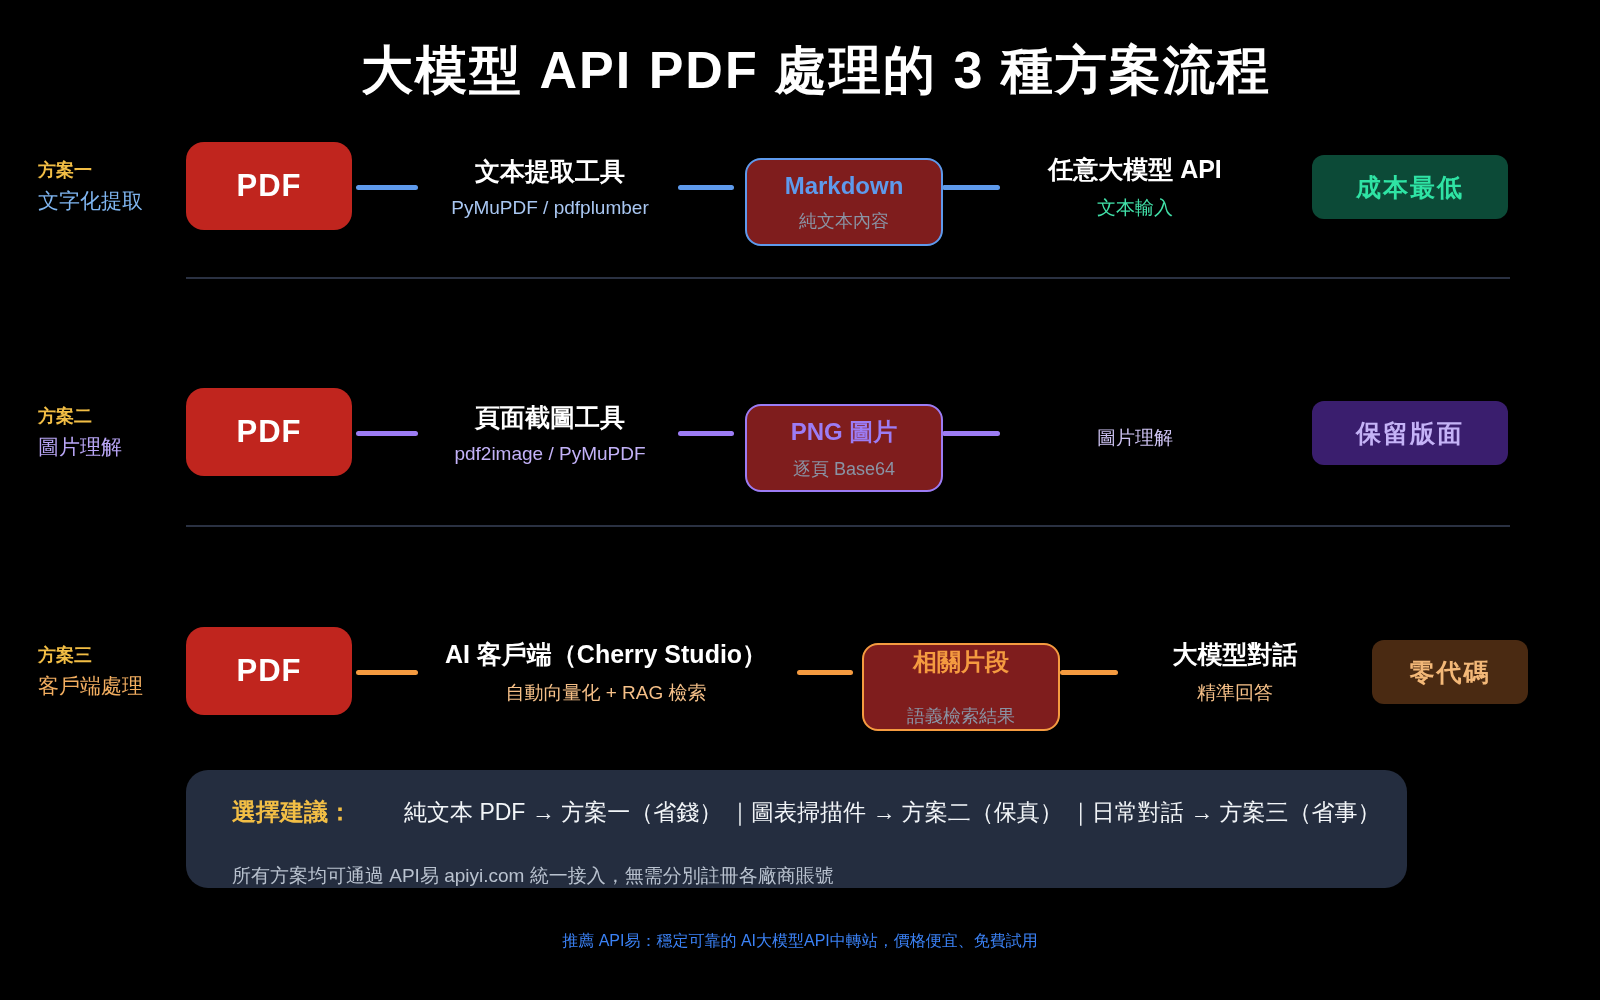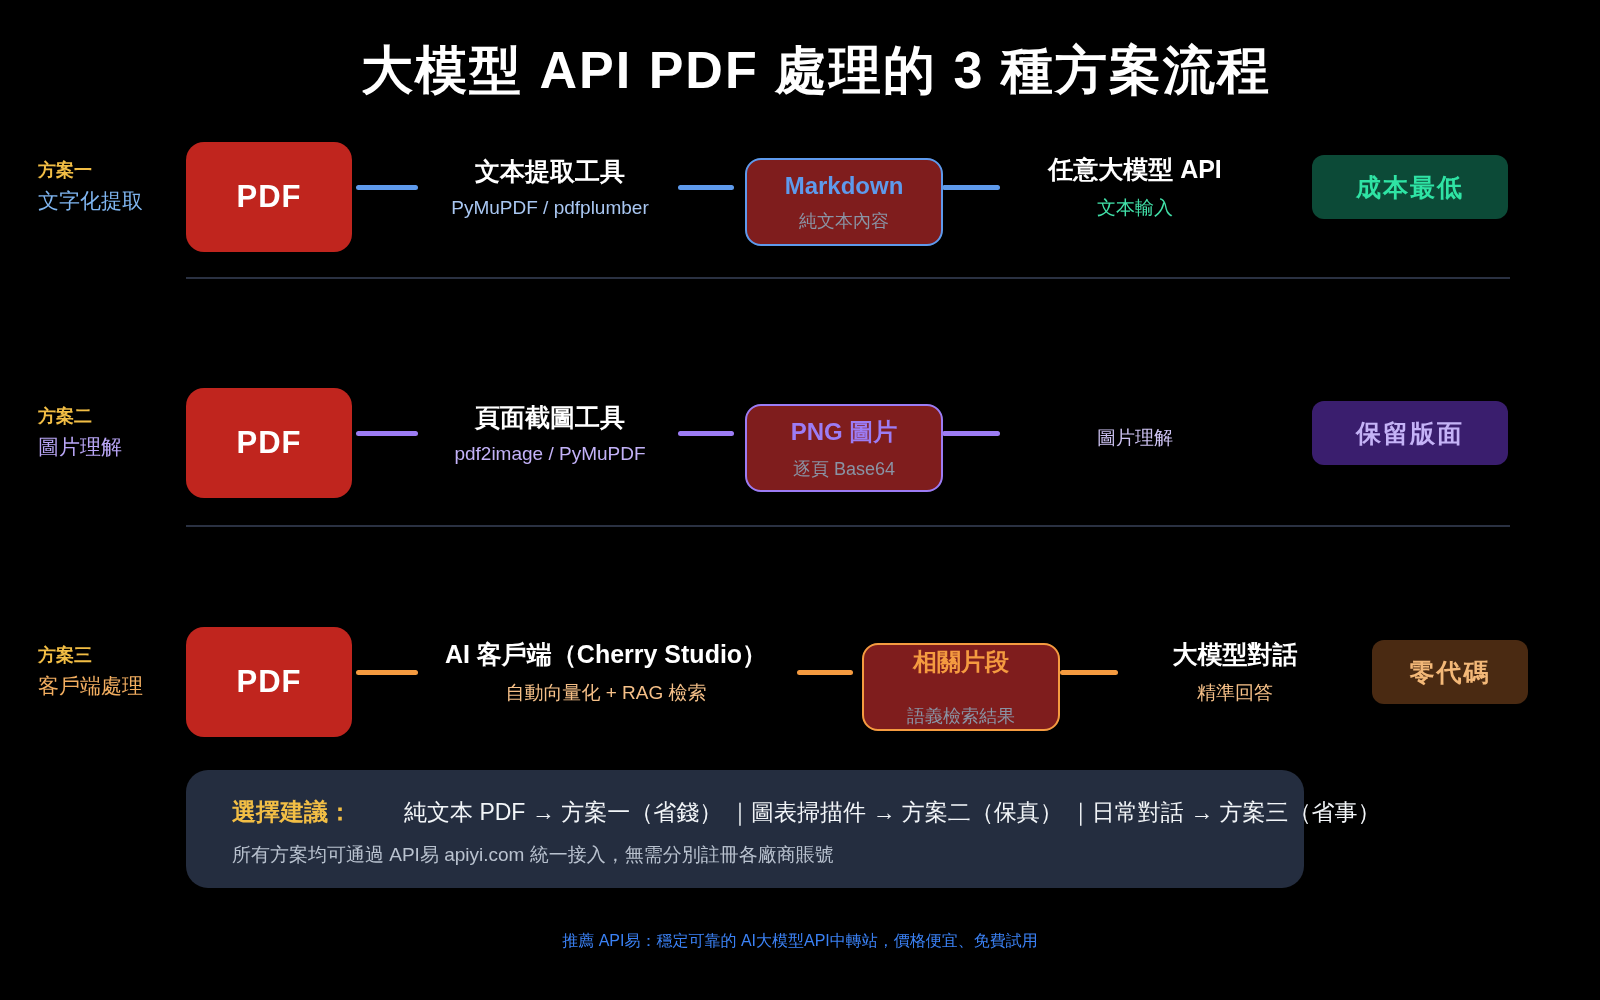--- a/index.html
+++ b/index.html
@@ -9,21 +9,21 @@
   .title { position:absolute; top:36px; left:16px; width:100%; text-align:center;
            font-size:52px; font-weight:bold; color:#fff; letter-spacing:2px; }
 
   .row { position:absolute; left:0; width:1600px; height:90px; }
   .row1 { top:142px; } .row2 { top:388px; } .row3 { top:627px; }
 
   .scheme { position:absolute; left:38px; top:50%; transform:translateY(-50%); }
   .scheme-name { font-size:18px; font-weight:bold; color:#F2BE45; line-height:1.2; }
   .scheme-sub  { font-size:21px; color:var(--scheme-sub); margin-top:5px; }
 
-  .pdf-box { position:absolute; left:186px; top:0; width:166px; height:110px;
+  .pdf-box { position:absolute; left:186px; top:0; width:166px; height:88px;
              background:#C0251E; border-radius:18px; display:flex; align-items:center;
              justify-content:center; color:#fff; font-weight:bold; font-size:31px; letter-spacing:1px; }
 
   .conn { position:absolute; height:5px; border-radius:3px; background:var(--accent); top:43px; }
   .conn-1 { left:356px; width:62px; }
   .conn-2 { left:678px; width:56px; }
   .conn-3 { left:942px; width:58px; }
   .row3 .conn-2 { left:797px; }
   .row3 .conn-3 { left:1060px; }
 
@@ -46,26 +46,26 @@
 
   .badge { position:absolute; left:1312px; top:13px; width:196px; height:64px; border-radius:12px;
            background:var(--badge-bg); color:var(--badge-text); display:flex; align-items:center;
            justify-content:center; font-size:25px; font-weight:bold; letter-spacing:2px; }
   .row3 .badge { left:1372px; width:156px; }
 
   .divider { position:absolute; left:186px; width:1324px; height:2px; background:#2A3142; }
   .divider-1 { top:277px; }
   .divider-2 { top:525px; }
 
-  .advice { position:absolute; left:186px; top:770px; width:1118px; height:118px;
+  .advice { position:absolute; left:186px; top:770px; width:1221px; height:118px;
             background:#242D3F; border-radius:22px; box-sizing:border-box; padding:26px 46px 0 46px; }
   .advice-line1 { display:flex; align-items:baseline; }
   .advice-label { color:#F2BE45; font-weight:bold; font-size:24px; margin-right:52px; white-space:nowrap; }
   .advice-text  { color:#F2F5F8; font-size:23px; white-space:nowrap; }
-  .advice-note  { margin-top:14px; color:#B9C2CF; font-size:19px; }
+  .advice-note  { margin-top:35px; color:#B9C2CF; font-size:19px; }
 
   .footer { position:absolute; top:931px; left:0; width:100%; text-align:center;
             color:#3b82f6; font-size:16px; }
 </style>
 </head>
 <body>
 
 <div class="canvas">
 
   <div class="title">大模型 API PDF 處理的 3 種方案流程</div>

